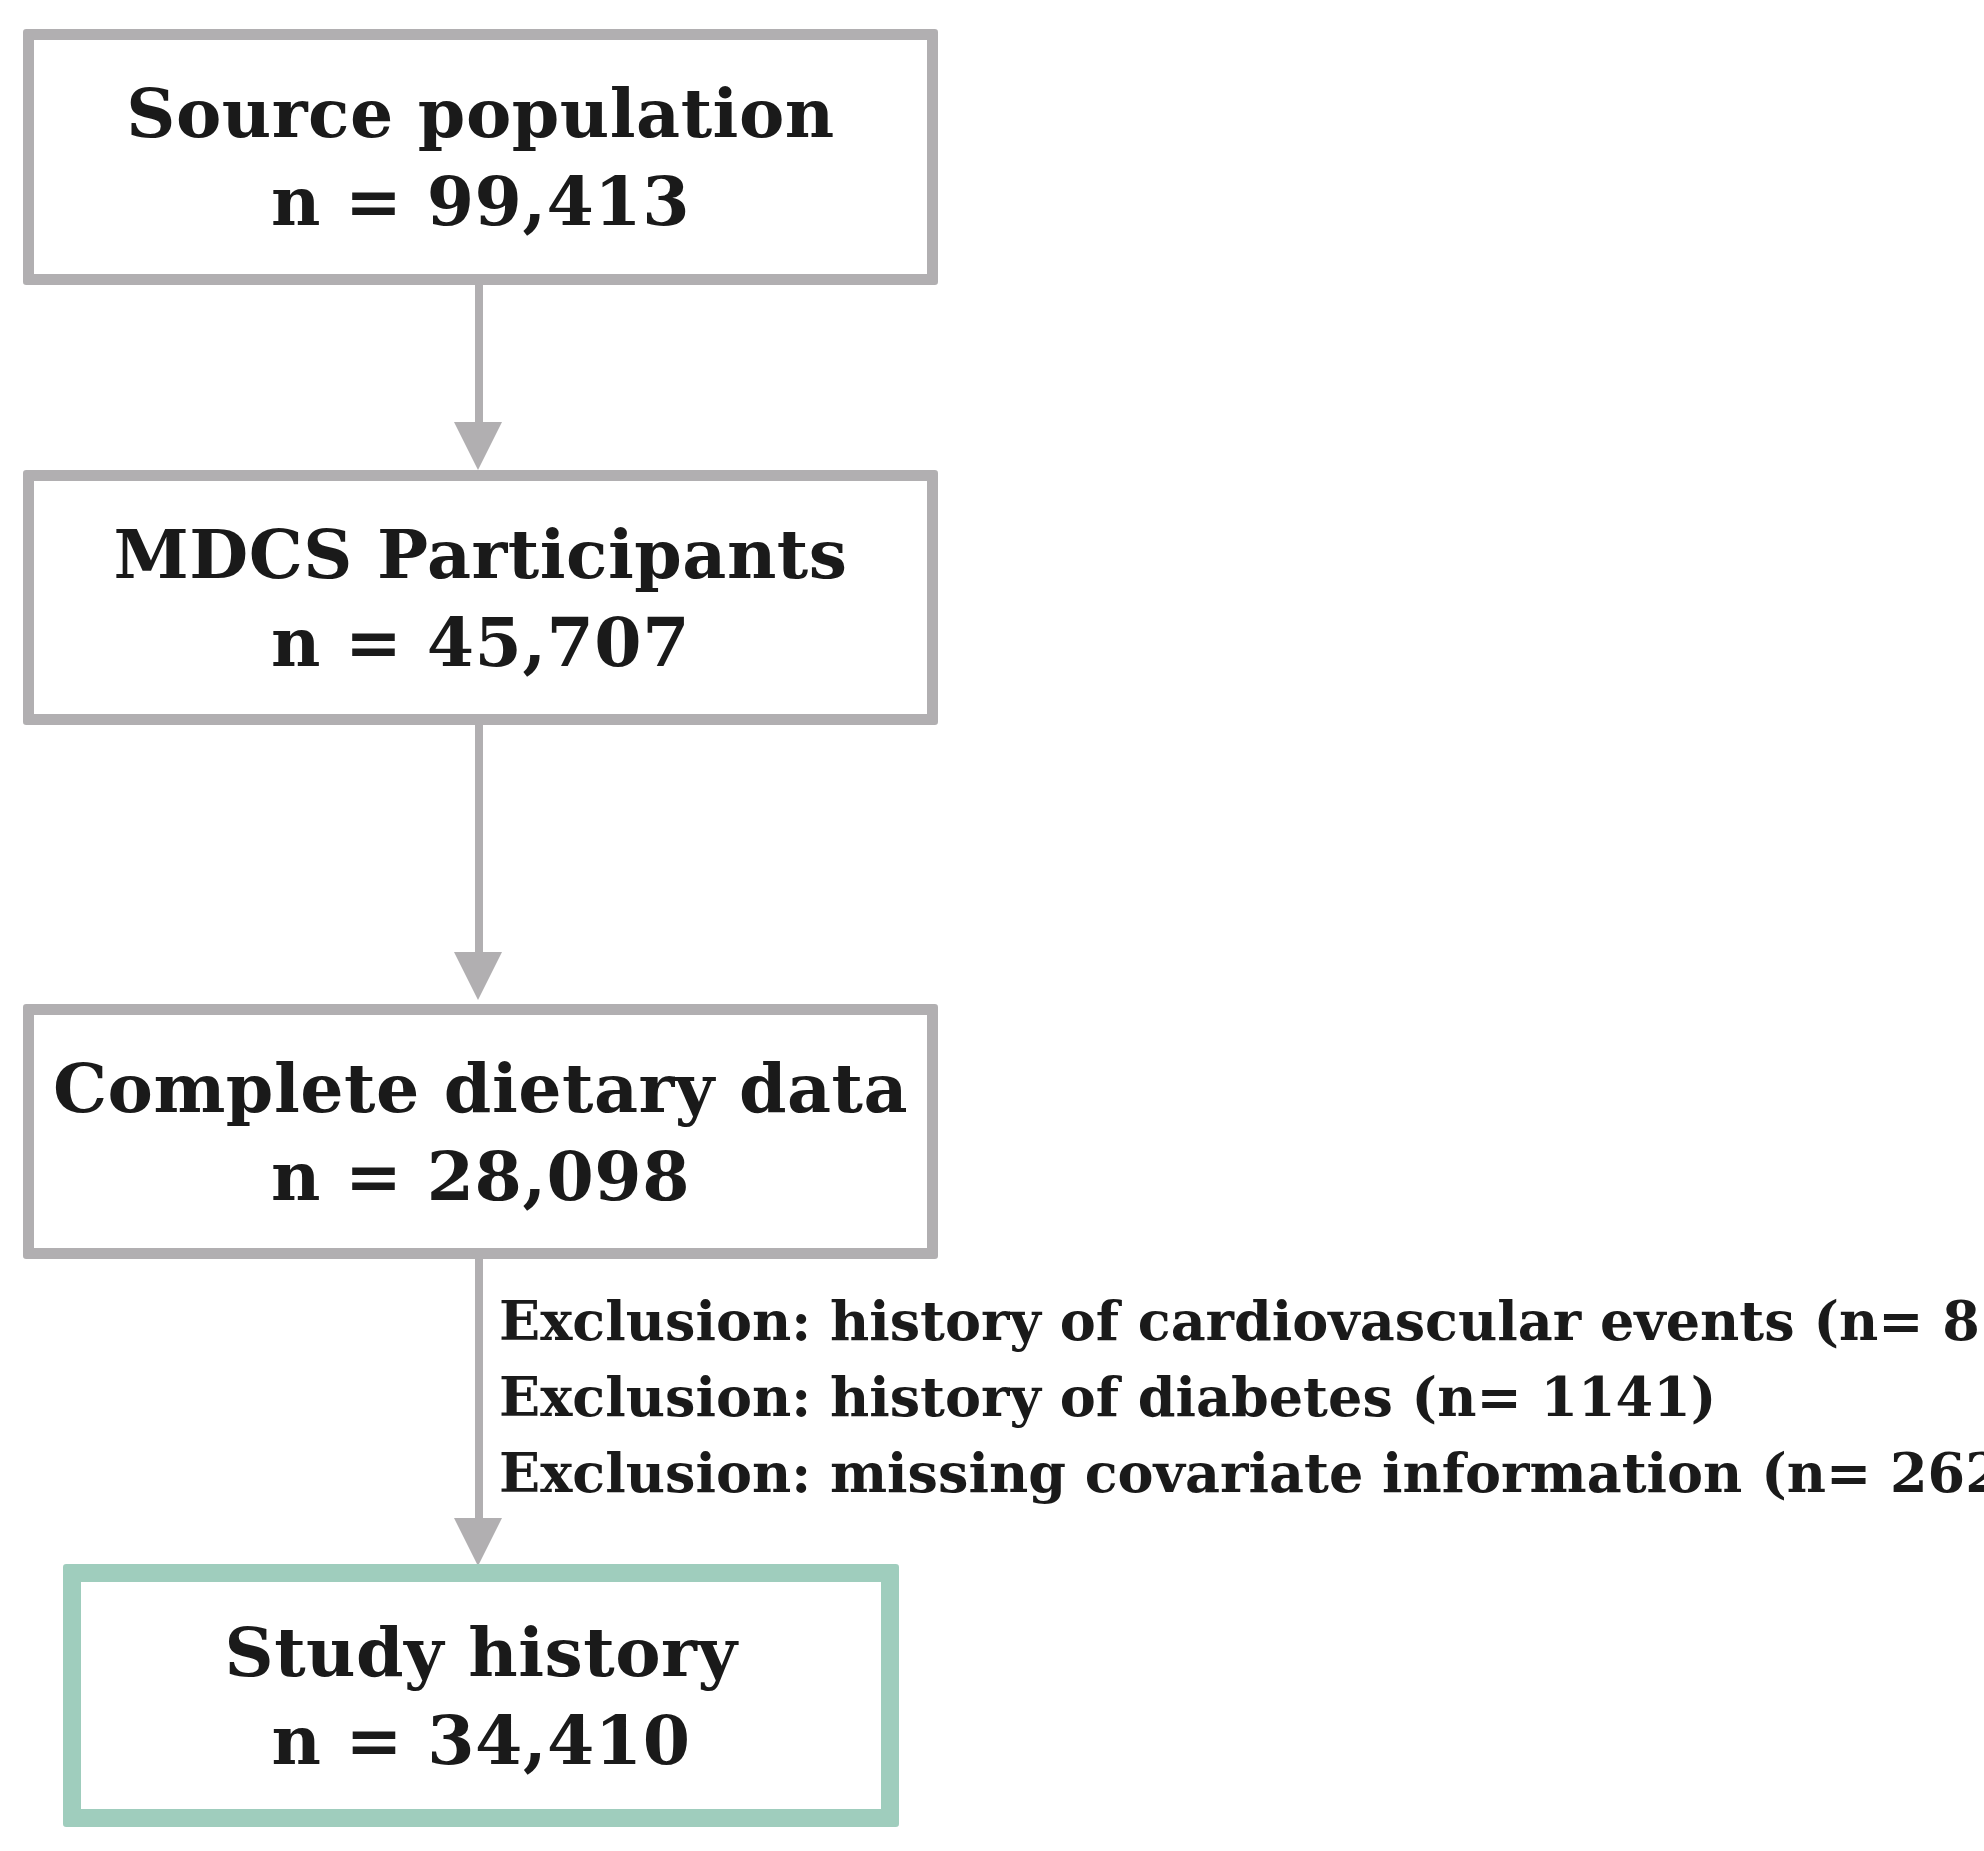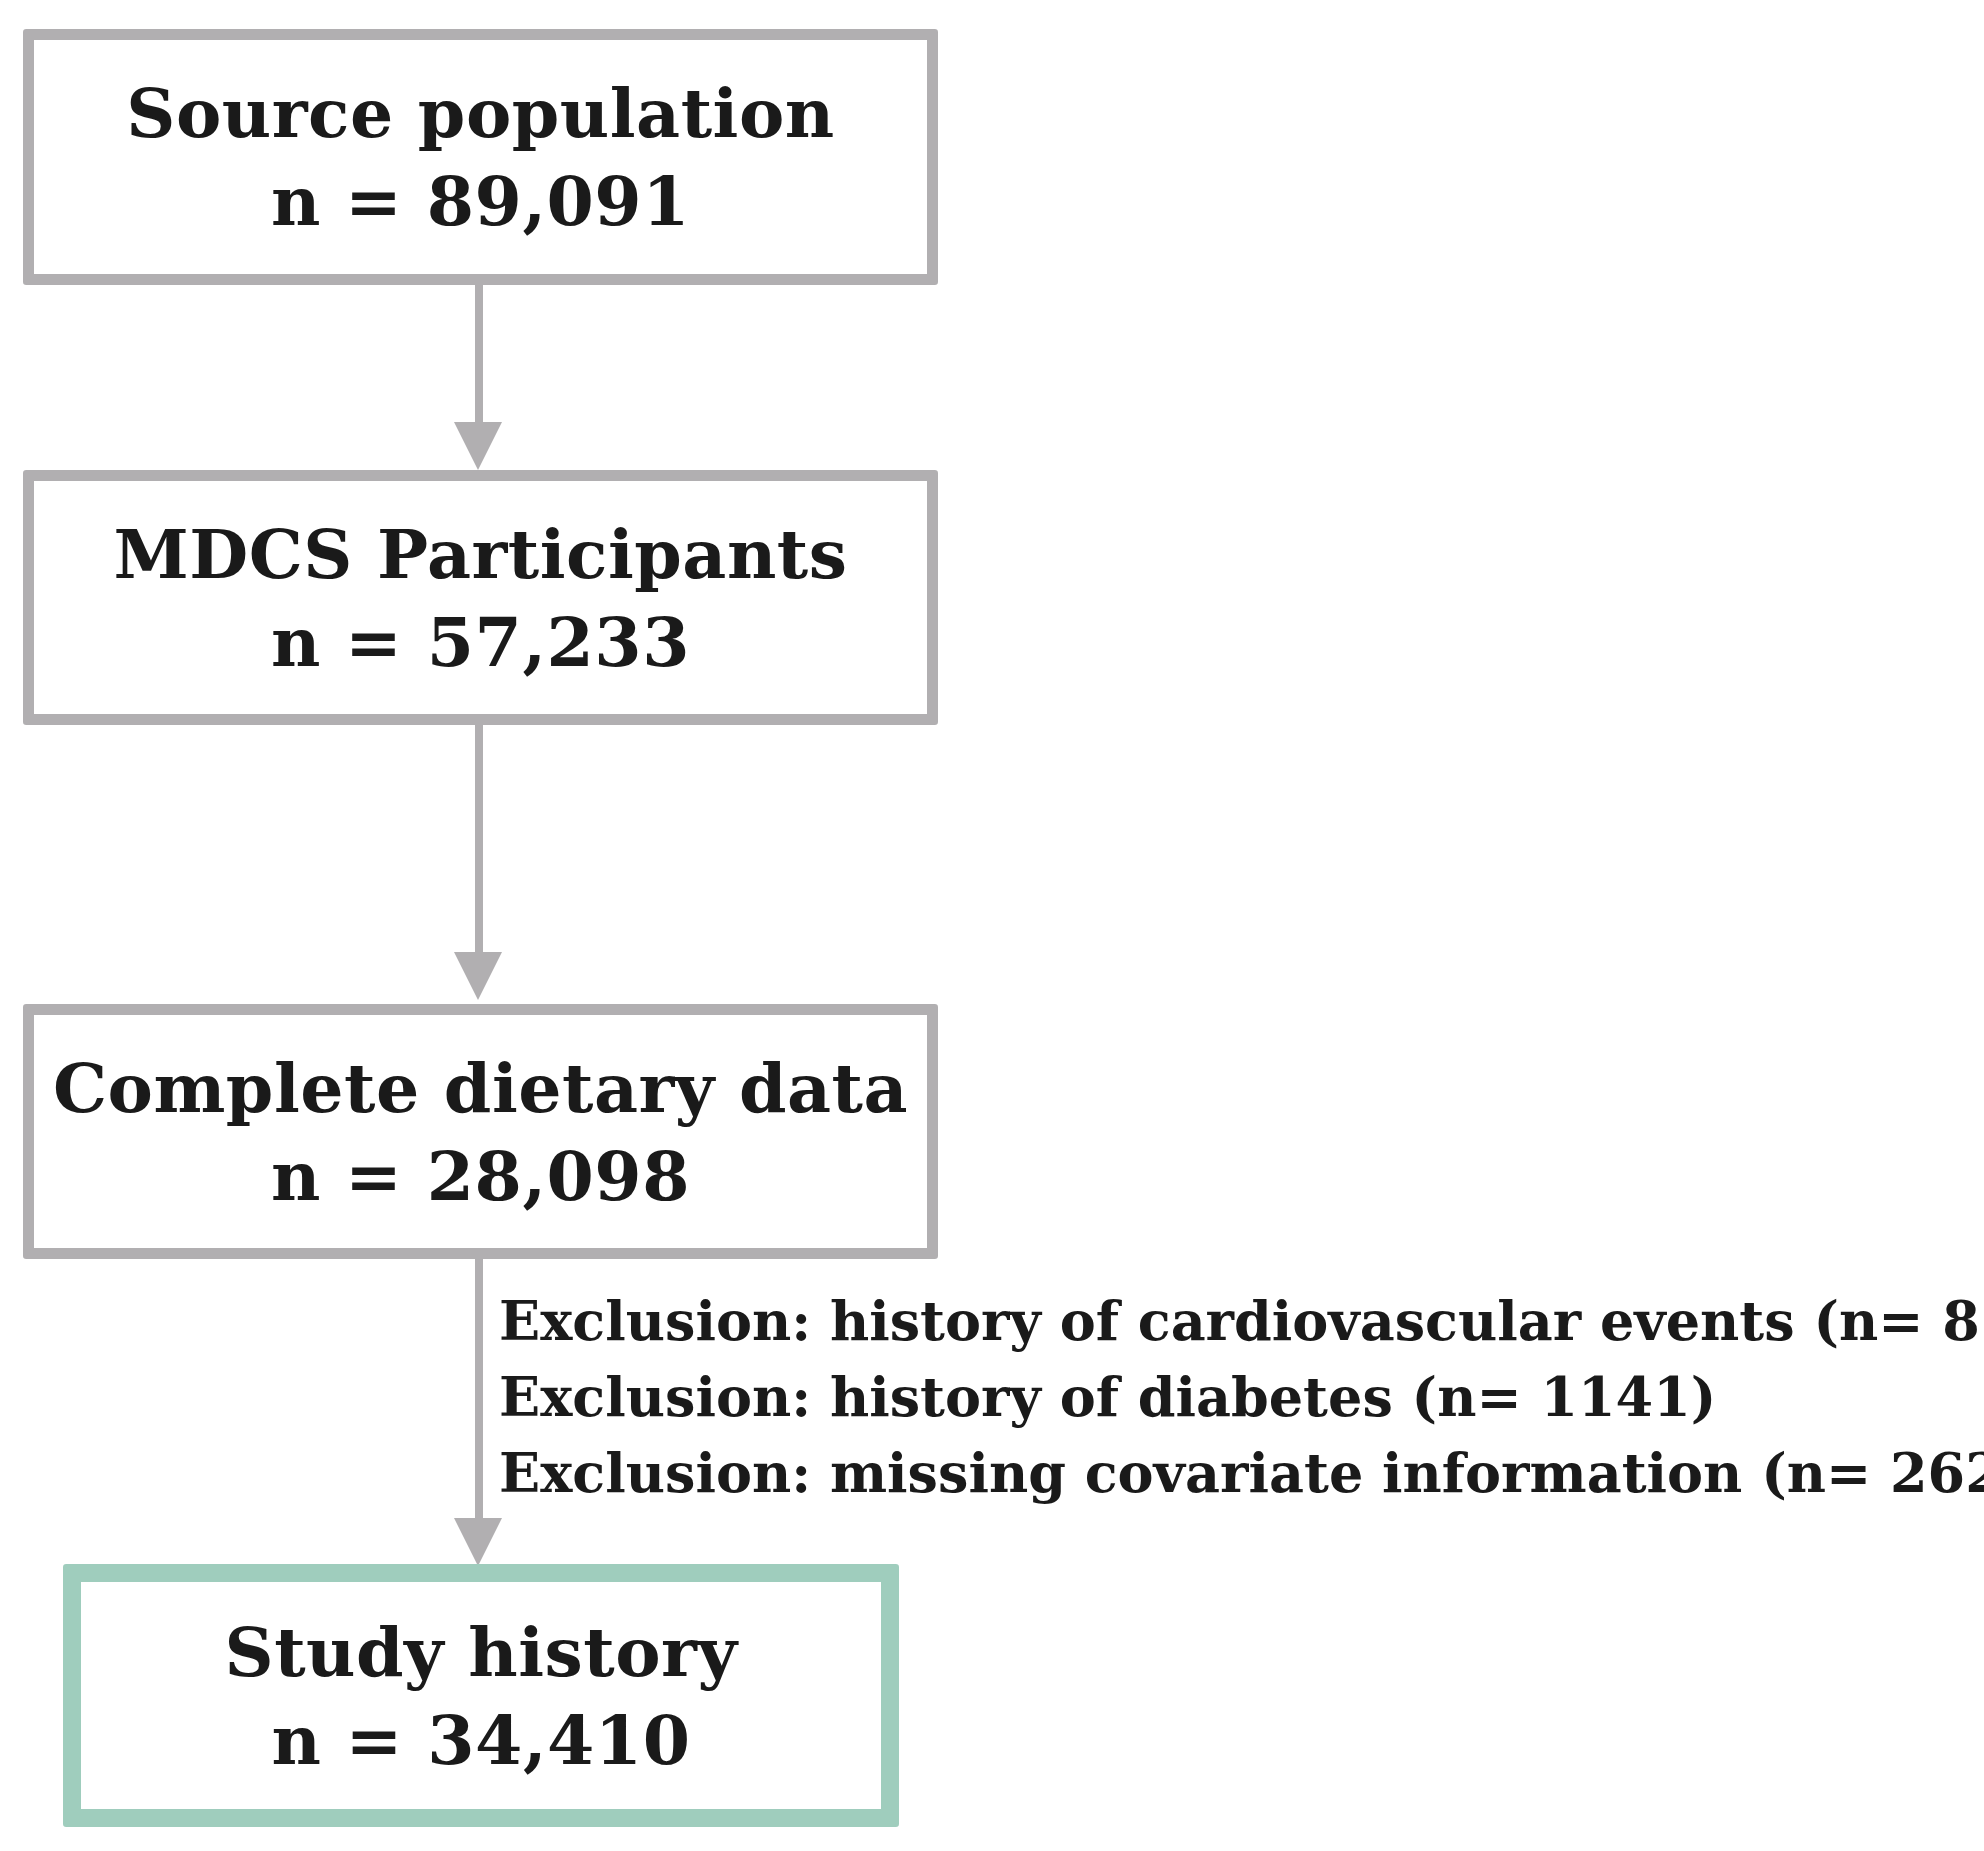--- a/index.html
+++ b/index.html
@@ -16,29 +16,29 @@
           border-left:24.5px solid transparent; border-right:24.5px solid transparent;
           border-top:48px solid #b1afb1; }
   .excl { position:absolute; left:499px; top:1283px; font-size:54px; line-height:76px;
           font-weight:600; white-space:nowrap; }
 </style>
 </head>
 <body>
 
 <div class="box gray" style="left:23px;top:29px;width:915px;height:256px;">
   <div class="t">Source population</div>
-  <div class="t">n = 89,091</div>
+  <div class="t">n = 99,413</div>
 </div>
 
 <div class="vline" style="left:475px;top:285px;height:144px;"></div>
 <div class="head" style="left:454px;top:422px;"></div>
 
 <div class="box gray" style="left:23px;top:470px;width:915px;height:255px;">
   <div class="t">MDCS Participants</div>
-  <div class="t">n = 57,233</div>
+  <div class="t">n = 45,707</div>
 </div>
 
 <div class="vline" style="left:475px;top:725px;height:235px;"></div>
 <div class="head" style="left:454px;top:952px;"></div>
 
 <div class="box gray" style="left:23px;top:1004px;width:915px;height:255px;">
   <div class="t">Complete dietary data</div>
   <div class="t">n = 28,098</div>
 </div>
 

